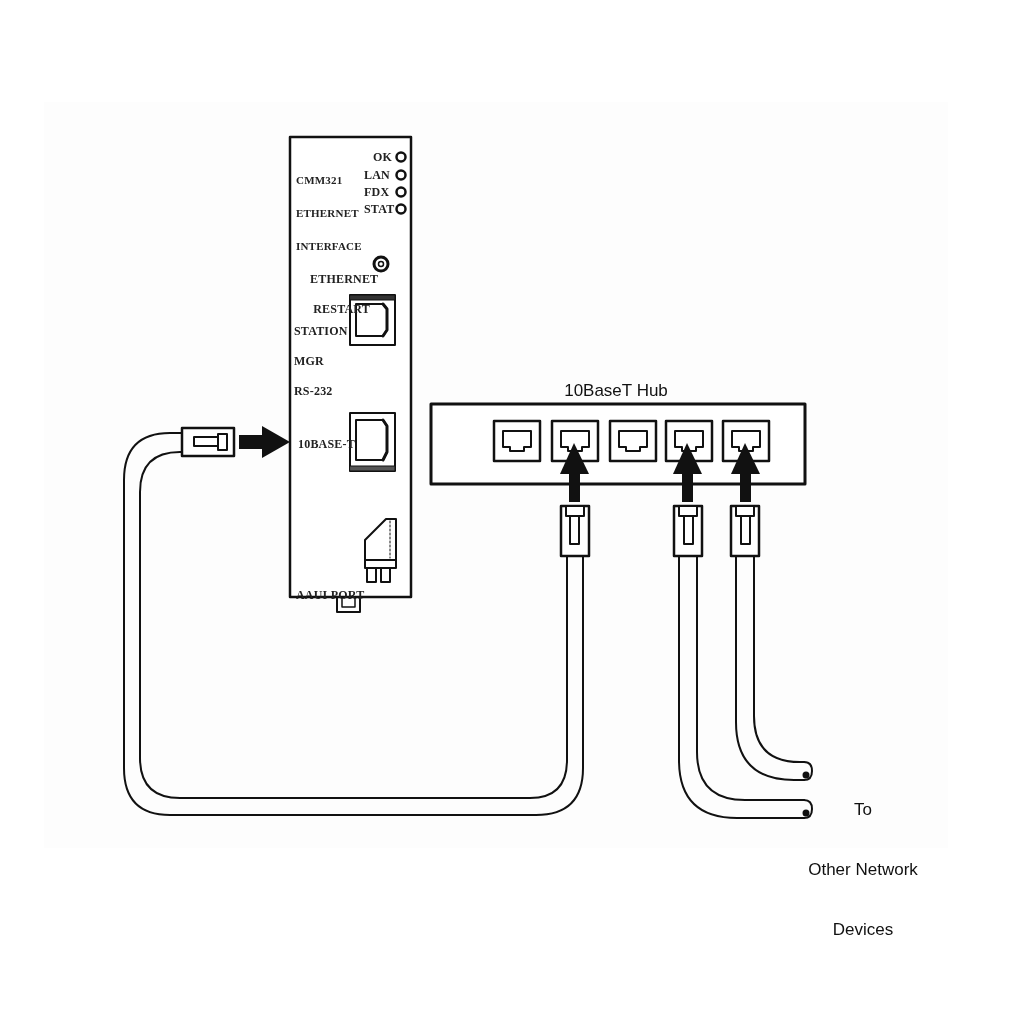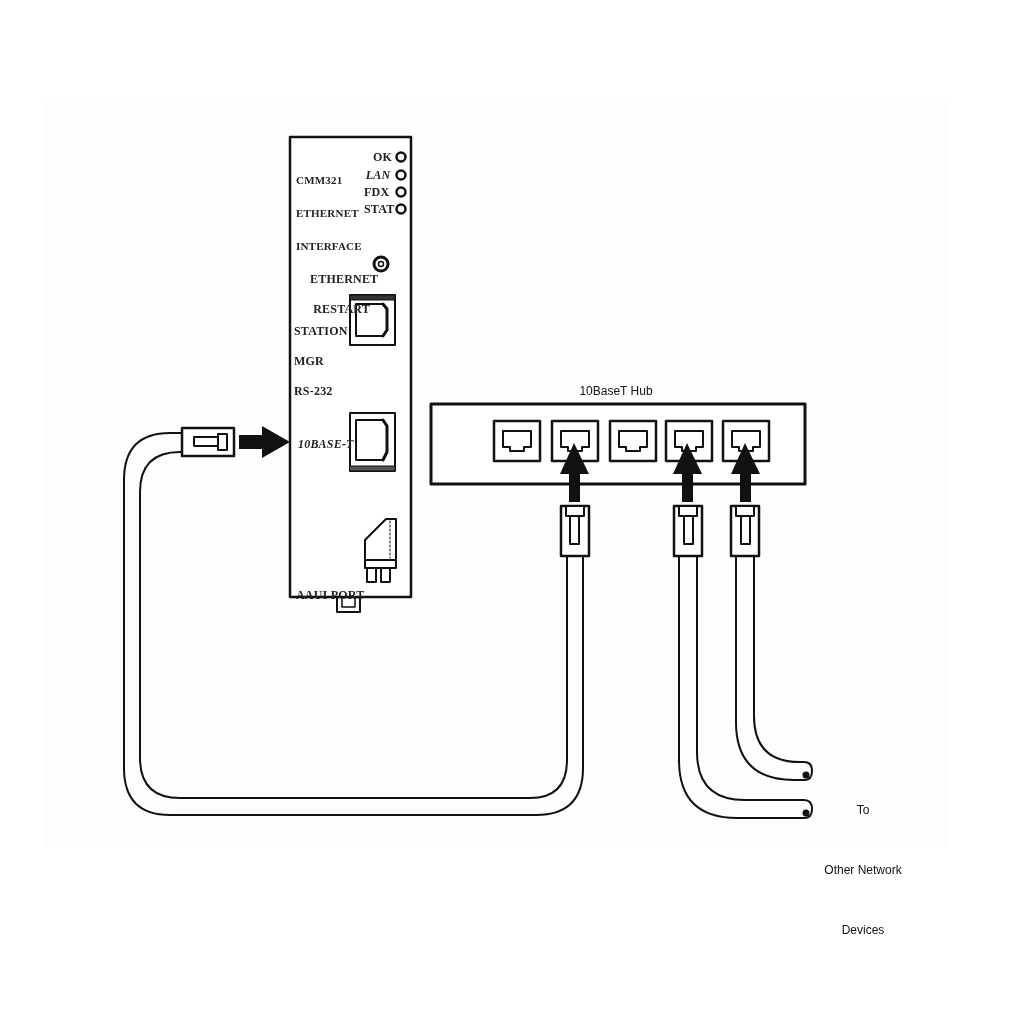--- a/index.html
+++ b/index.html
@@ -1,19 +1,19 @@
 <!DOCTYPE html>
 <html><head>
 <meta charset="utf-8">
 <style>
   html, body { margin:0; padding:0; background:#ffffff; }
   body { width:1024px; height:1024px; position:relative; overflow:hidden; font-family:"Liberation Sans", sans-serif; }
   #canvas { position:absolute; left:0; top:0; width:1024px; height:1024px; }
   .frame { position:absolute; left:44px; top:102px; width:904px; height:746px; background:#fdfdfd; }
-  .lbl { position:absolute; color:#111; font-family:"Liberation Sans", sans-serif; font-size:12px; line-height:20px; text-align:center; white-space:pre; }
+  .lbl { position:absolute; color:#111; font-family:"Liberation Sans", sans-serif; font-size:17px; line-height:20px; text-align:center; white-space:pre; }
   .mod { position:absolute; color:#222; font-family:"Liberation Serif", serif; font-weight:bold; font-size:12px; line-height:10px; letter-spacing:0.2px; white-space:pre; }
   .mod.title { font-size:11px; line-height:11px; }
 </style>
 </head>
 <body>
 
 <div id="canvas">
   <div class="frame"></div>
 
   <svg width="1024" height="1024" style="position:absolute;left:0;top:0">
@@ -145,36 +145,36 @@
     </g>
   </svg>
 
   <div class="mod title" style="left:296px;top:153px;">
     <div>CMM321</div>
     <div>ETHERNET</div>
     <div>INTERFACE</div>
   </div>
 
   <div class="mod" style="left:368px;top:152px;text-align:right;width:24px;">OK</div>
-  <div class="mod" style="left:364px;top:170px;text-align:center;width:28px;font-style:italic;">LAN</div>
+  <div class="mod" style="left:364px;top:170px;text-align:left;width:28px;">LAN</div>
   <div class="mod" style="left:364px;top:187px;text-align:left;width:28px;">FDX</div>
   <div class="mod" style="left:364px;top:204px;text-align:right;width:30px;">STAT</div>
 
   <div class="mod" style="left:310px;top:254px;text-align:right;width:60px;">
     <div>ETHERNET</div>
     <div>RESTART</div>
   </div>
 
   <div class="mod" style="left:294px;top:306px;width:50px;">
     <div>STATION</div>
     <div>MGR</div>
     <div>RS-232</div>
   </div>
 
-  <div class="mod" style="left:298px;top:439px;font-style:italic;">10BASE-T</div>
+  <div class="mod" style="left:298px;top:439px;">10BASE-T</div>
   <div class="mod" style="left:296px;top:543px;margin-top:47px;">AAUI PORT</div>
 
   <div class="lbl" style="left:556px;top:381px;width:120px;">10BaseT Hub</div>
 
 
   <div class="lbl" style="left:808px;top:760px;width:110px;">
     <div>To</div>
     <div>Other Network</div>
     <div>Devices</div>
   </div>

